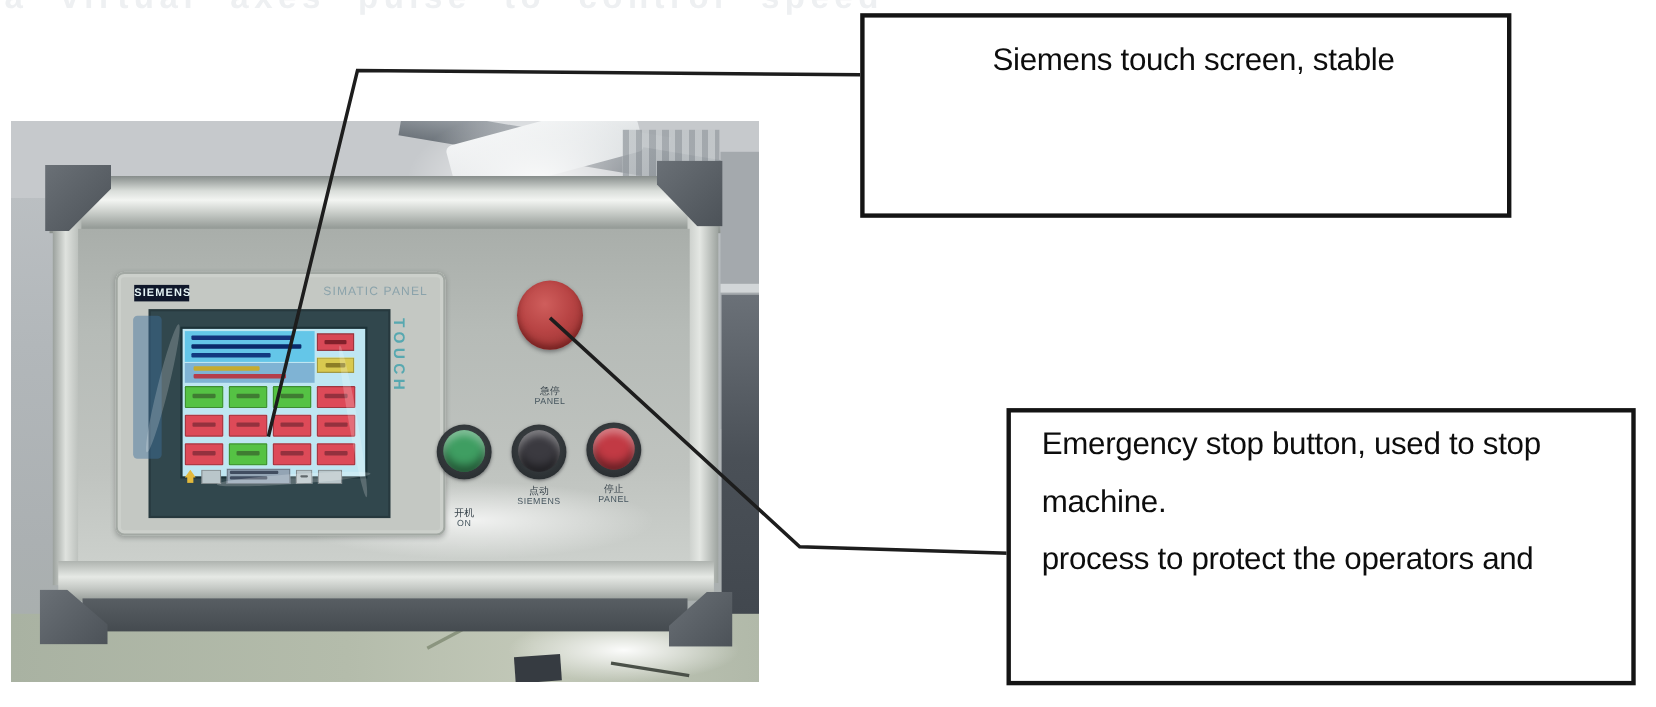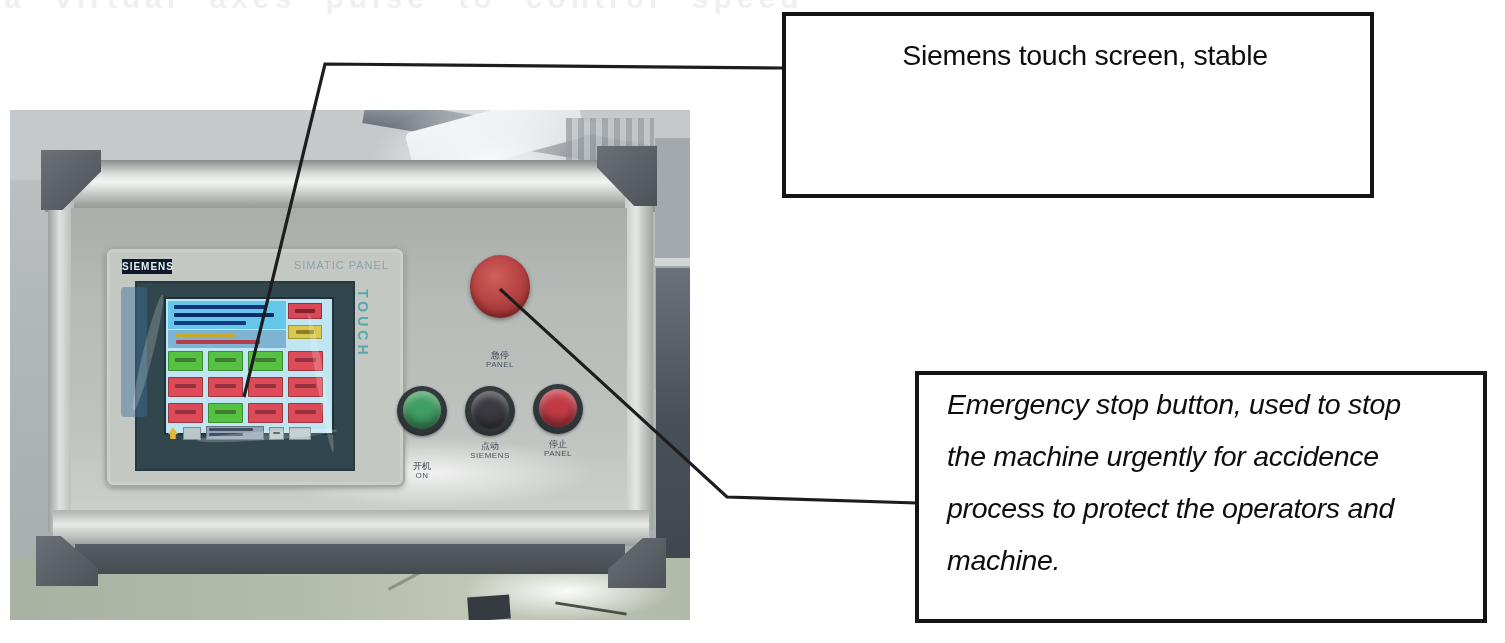--- a/index.html
+++ b/index.html
@@ -114,21 +114,21 @@
 
   
   svg.leaders { position:absolute; left:0; top:0; z-index:5; }
 
   
   .callout { background:#ffffff; border:4px solid #141414; z-index:6; color:#0d0d0d; }
   .callout .line { white-space:nowrap; font-size:28.5px; letter-spacing:-0.3px; }
   .callout-1 { left:782px; top:12px; width:592px; height:186px; padding:12px 0 0 14px;text-align:center; }
   .callout-1 .line { line-height:54px; }
   .callout-2 { left:915px; top:371px; width:572px; height:252px; padding:3px 0 0 28px; }
-  .callout-2 .line { line-height:52px;font-style:italic; }
+  .callout-2 .line { line-height:52px; }
 </style>
 </head>
 <body>
 
 <div class="canvas">
 
   <div class="abs top-frag-clip">
     <span>a virtual axes pulse to control speed</span>
   </div>
 
@@ -254,18 +254,17 @@
     <polyline points="782,68 325,64 244,397" fill="none" stroke="#1d1d1d" stroke-width="3.2"></polyline>
     <polyline points="500,289 727,497 917,503" fill="none" stroke="#1d1d1d" stroke-width="3.2"></polyline>
   </svg>
 
   <div class="abs callout callout-1">
     <div class="line">Siemens touch screen, stable</div>
   </div>
 
   <div class="abs callout callout-2">
     <div class="line">Emergency stop button, used to stop</div>
-    <div class="line">the machine urgently for accidence</div>
+    <div class="line">machine.</div>
     <div class="line">process to protect the operators and</div>
-    <div class="line">machine.</div>
   </div>
 
 </div>
 
 </body></html>

